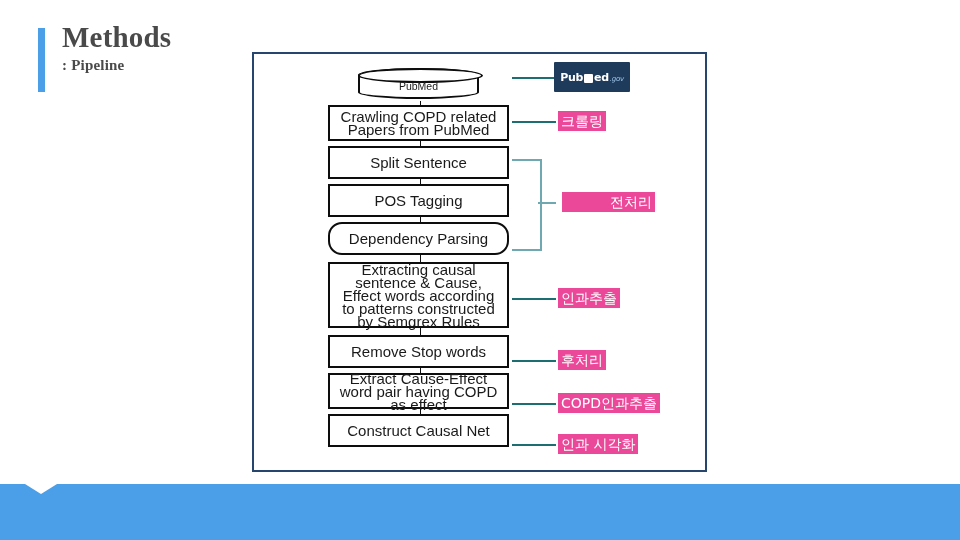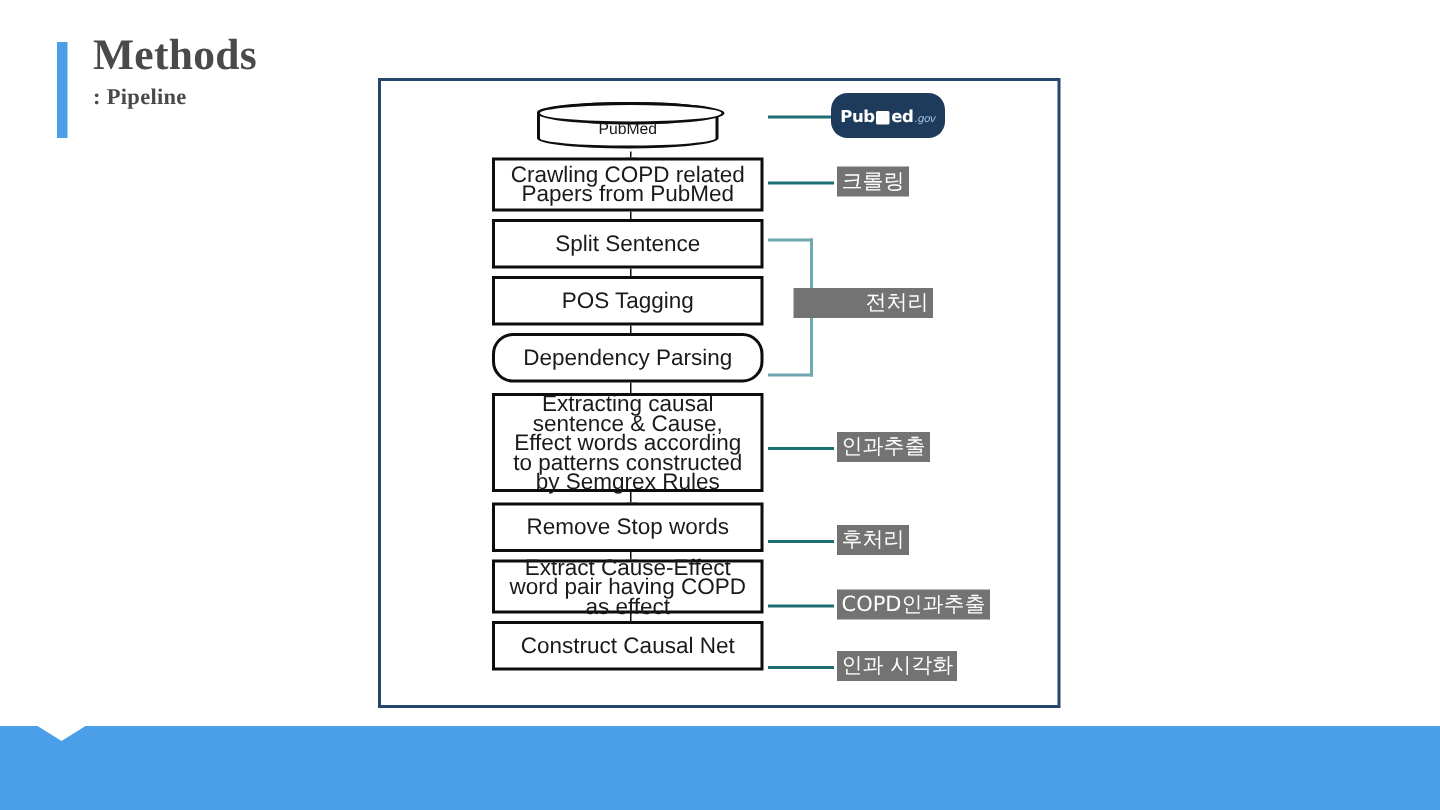--- a/index.html
+++ b/index.html
@@ -48,28 +48,28 @@
     position:absolute;left:89px;width:0;height:0;
     border-left:4px solid transparent;border-right:4px solid transparent;
     border-top:6px solid #0d0d0d;
   }
   .arrow-stem{position:absolute;left:92px;width:1px;background:#0d0d0d;}
   
   .connector{position:absolute;height:2px;background:#1b6f72;}
   .bracket{position:absolute;border:2px solid #6fa8b0;border-left:none;background:transparent;}
   .bracket-stem{position:absolute;height:2px;background:#6fa8b0;}
   .klabel{
-    position:absolute;background:#737373;color:#ffffff;
+    position:absolute;background:#ec4899;color:#ffffff;
     font-size:14px;line-height:18px;padding:1px 3px;white-space:nowrap;
     font-family:"DejaVu Sans", sans-serif;
   }
   
   #pubmed-logo{
     position:absolute;left:554px;top:62px;width:76px;height:30px;
-    background:#1f3b5c;border-radius:11px;overflow:hidden;
+    background:#1f3b5c;border-radius:1px;overflow:hidden;
   }
   #pubmed-logo .lg{
     position:absolute;left:0;top:0;width:76px;height:30px;
     display:flex;align-items:center;justify-content:center;
     font-family:"DejaVu Sans", sans-serif;font-size:11px;font-weight:bold;
     color:#ffffff;letter-spacing:-.3px;
   }
   #pubmed-logo .book{
     display:inline-block;width:9px;height:9px;background:#ffffff;
     margin:0 1px;border-radius:1px;position:relative;top:1px;
@@ -166,20 +166,20 @@
 <div id="pubmed-logo">
   <div class="lg">
     <span>Pub</span>
     <span class="book"></span>
     <span>ed</span>
     <span class="gov">.gov</span>
   </div>
 </div>
 
 <div class="klabel" style="left:558px;top:111px;">크롤링</div>
-<div class="klabel" style="left:529px;top:192px;padding-left:48px;">전처리</div>
+<div class="klabel" style="left:562px;top:192px;padding-left:48px;">전처리</div>
 <div class="klabel" style="left:558px;top:288px;">인과추출</div>
 <div class="klabel" style="left:558px;top:350px;">후처리</div>
 <div class="klabel" style="left:558px;top:393px;">COPD인과추출</div>
 <div class="klabel" style="left:558px;top:434px;">인과 시각화</div>
 
 <div id="footer"></div>
 <div id="footer-notch"></div>
 
 </body></html>

